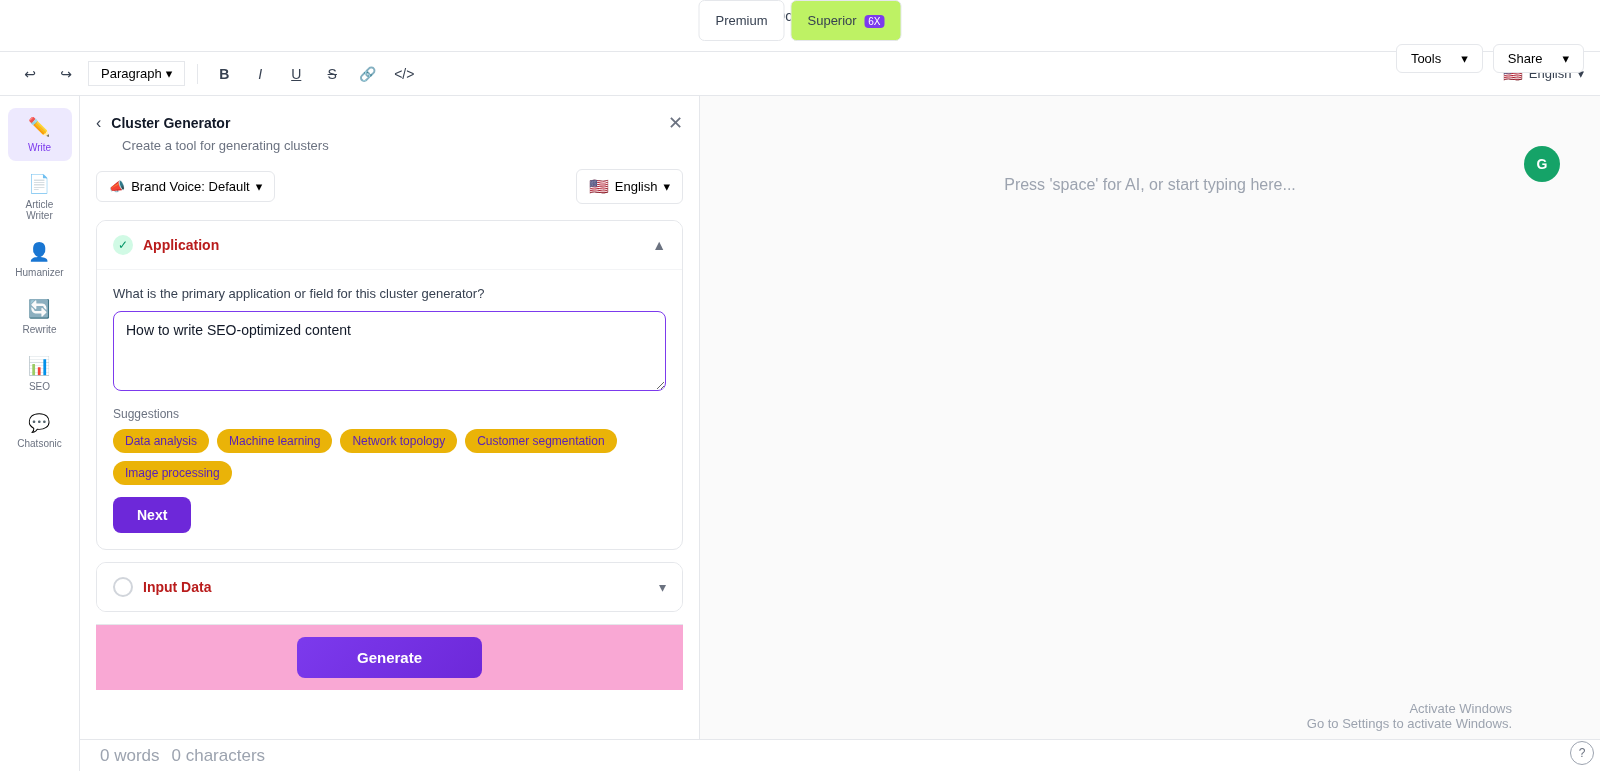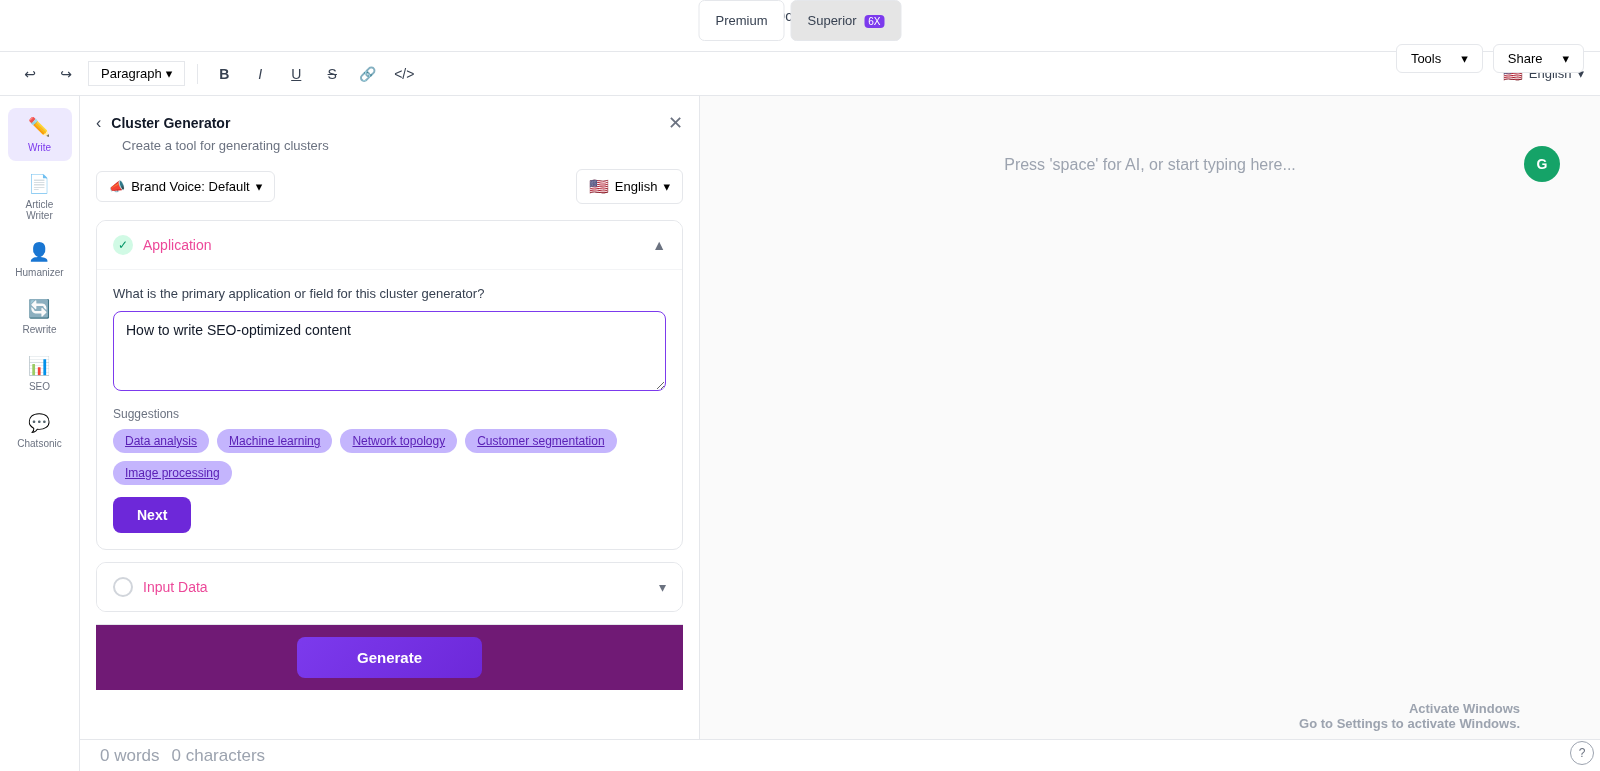--- a/index.html
+++ b/index.html
@@ -17,21 +17,21 @@
       background: linear-gradient(135deg, #7c3aed, #2563eb);
       display: flex; align-items: center; justify-content: center;
       color: #fff; font-weight: 900; font-size: 13px;
     }
     .doc-title { font-size: 14px; color: #374151; font-weight: 500; }
     .plan-btns { display: flex; gap: 6px; position: absolute; left: 50%; transform: translateX(-50%); }
     .plan-btn {
       padding: 12px 16px; border-radius: 6px; font-size: 13px; font-weight: 500; cursor: pointer; border: 1px solid #e5e7eb;
     }
     .plan-btn.premium { background: #fff; color: #374151; }
-    .plan-btn.superior { background: #e5e5e5; color: #374151; }
+    .plan-btn.superior { background: #bef264; color: #374151; }
     .plan-badge { font-size: 10px; background: #7c3aed; color: #fff; border-radius: 4px; padding: 1px 4px; margin-left: 4px; }
     .topbar-right { display: flex; align-items: center; gap: 10px; margin-left: auto; }
     .topbar-btn {
       padding: 6px 14px; border: 1px solid #e5e7eb; border-radius: 6px;
       font-size: 13px; cursor: pointer; background: #fff; display: flex; align-items: center; gap: 20px;
     }
 
     
     .toolbar {
       display: flex; align-items: center; height: 44px;
@@ -75,65 +75,65 @@
     .lang-select {
       display: flex; align-items: center; gap: 6px; padding: 7px 12px;
       border: 1px solid #e5e7eb; border-radius: 6px; font-size: 13px; cursor: pointer; background: #fff; margin-left: auto;
     }
 
     
     .section-card { border: 1px solid #e5e7eb; border-radius: 10px; margin-bottom: 12px; overflow: hidden; }
     .section-header { display: flex; align-items: center; padding: 14px 16px; cursor: pointer; background: #fff; }
     .section-check { width: 20px; height: 20px; border-radius: 50%; background: #d1fae5; display: flex; align-items: center; justify-content: center; margin-right: 10px; color: #059669; font-size: 12px; }
     .section-check-empty { width: 20px; height: 20px; border-radius: 50%; border: 2px solid #d1d5db; margin-right: 10px; }
-    .section-title { font-size: 14px; font-weight: 400; color: #ec4899; }
+    .section-title { font-size: 14px; font-weight: 700; color: #b91c1c; }
     .section-chevron { margin-left: auto; color: #6b7280; font-size: 14px; }
 
     
     .section-body { padding: 16px; border-top: 1px solid #f3f4f6; }
     .section-question { font-size: 13px; color: #374151; margin-bottom: 10px; }
     .section-textarea {
       width: 100%; min-height: 80px; border: 1.5px solid #7c3aed; border-radius: 8px;
       padding: 10px 12px; font-size: 14px; resize: vertical; outline: none;
       color: #111827; font-family: inherit;
     }
     .suggestions-label { font-size: 12px; color: #6b7280; margin-top: 12px; margin-bottom: 8px; }
     .suggestions-row { display: flex; flex-wrap: wrap; gap: 8px; margin-bottom: 12px; }
     .suggestion-chip {
-      padding: 5px 12px; border-radius: 20px; background: #c4b5fd;
-      font-size: 12px; color: #5b21b6; cursor: pointer; border: none; text-decoration: underline;
+      padding: 5px 12px; border-radius: 20px; background: #eab308;
+      font-size: 12px; color: #5b21b6; cursor: pointer; border: none;
     }
     .next-btn {
       padding: 10px 24px; background: #6d28d9; color: #fff; border: none;
       border-radius: 8px; font-size: 14px; font-weight: 600; cursor: pointer;
     }
 
     
-    .generate-row { padding: 12px 16px; border-top: 1px solid #e5e7eb; background: #701a75; position: sticky; bottom: 0; display: flex; justify-content: center; align-items: flex-end; }
+    .generate-row { padding: 12px 16px; border-top: 1px solid #e5e7eb; background: #f9a8d4; position: sticky; bottom: 0; display: flex; justify-content: center; align-items: flex-end; }
     .generate-btn {
       padding: 12px 60px; background: linear-gradient(135deg, #7c3aed, #6d28d9);
       color: #fff; border: none; border-radius: 8px; font-size: 15px; font-weight: 600; cursor: pointer;
     }
 
     
     .editor-area { flex: 1; background: #fafafa; display: flex; align-items: flex-start; justify-content: center; padding: 60px 40px; position: relative; }
-    .editor-placeholder { color: #9ca3af; font-size: 16px; }
+    .editor-placeholder { color: #9ca3af; font-size: 16px; margin-top: 20px; }
     .grammarly-btn {
       position: absolute; right: 40px; top: 50px; width: 36px; height: 36px;
       background: #15a368; border-radius: 50%; display: flex; align-items: center; justify-content: center;
       color: #fff; font-weight: 700; font-size: 14px; cursor: pointer;
     }
 
     
     .statusbar {
       position: fixed; bottom: 0; left: 80px; right: 0;
       height: 32px; border-top: 1px solid #e5e7eb; background: #fff;
       display: flex; align-items: center; padding: 0 20px; gap: 12px; font-size: 17px; color: #9ca3af;
     }
-    .win-activate { position: absolute; right: 80px; bottom: 40px; text-align: right; color: #9ca3af; font-size: 13px; font-weight: bold; }
+    .win-activate { position: absolute; right: 88px; bottom: 40px; text-align: right; color: #9ca3af; font-size: 13px; }
     .help-btn {
       position: fixed; bottom: 6px; right: 6px; width: 24px; height: 24px;
       border-radius: 50%; border: 1.5px solid #9ca3af; display: flex; align-items: center; justify-content: center;
       font-size: 12px; color: #6b7280; cursor: pointer; background: #fff;
     }
   </style>
 </head>
 <body>
 
 <div class="topbar">

